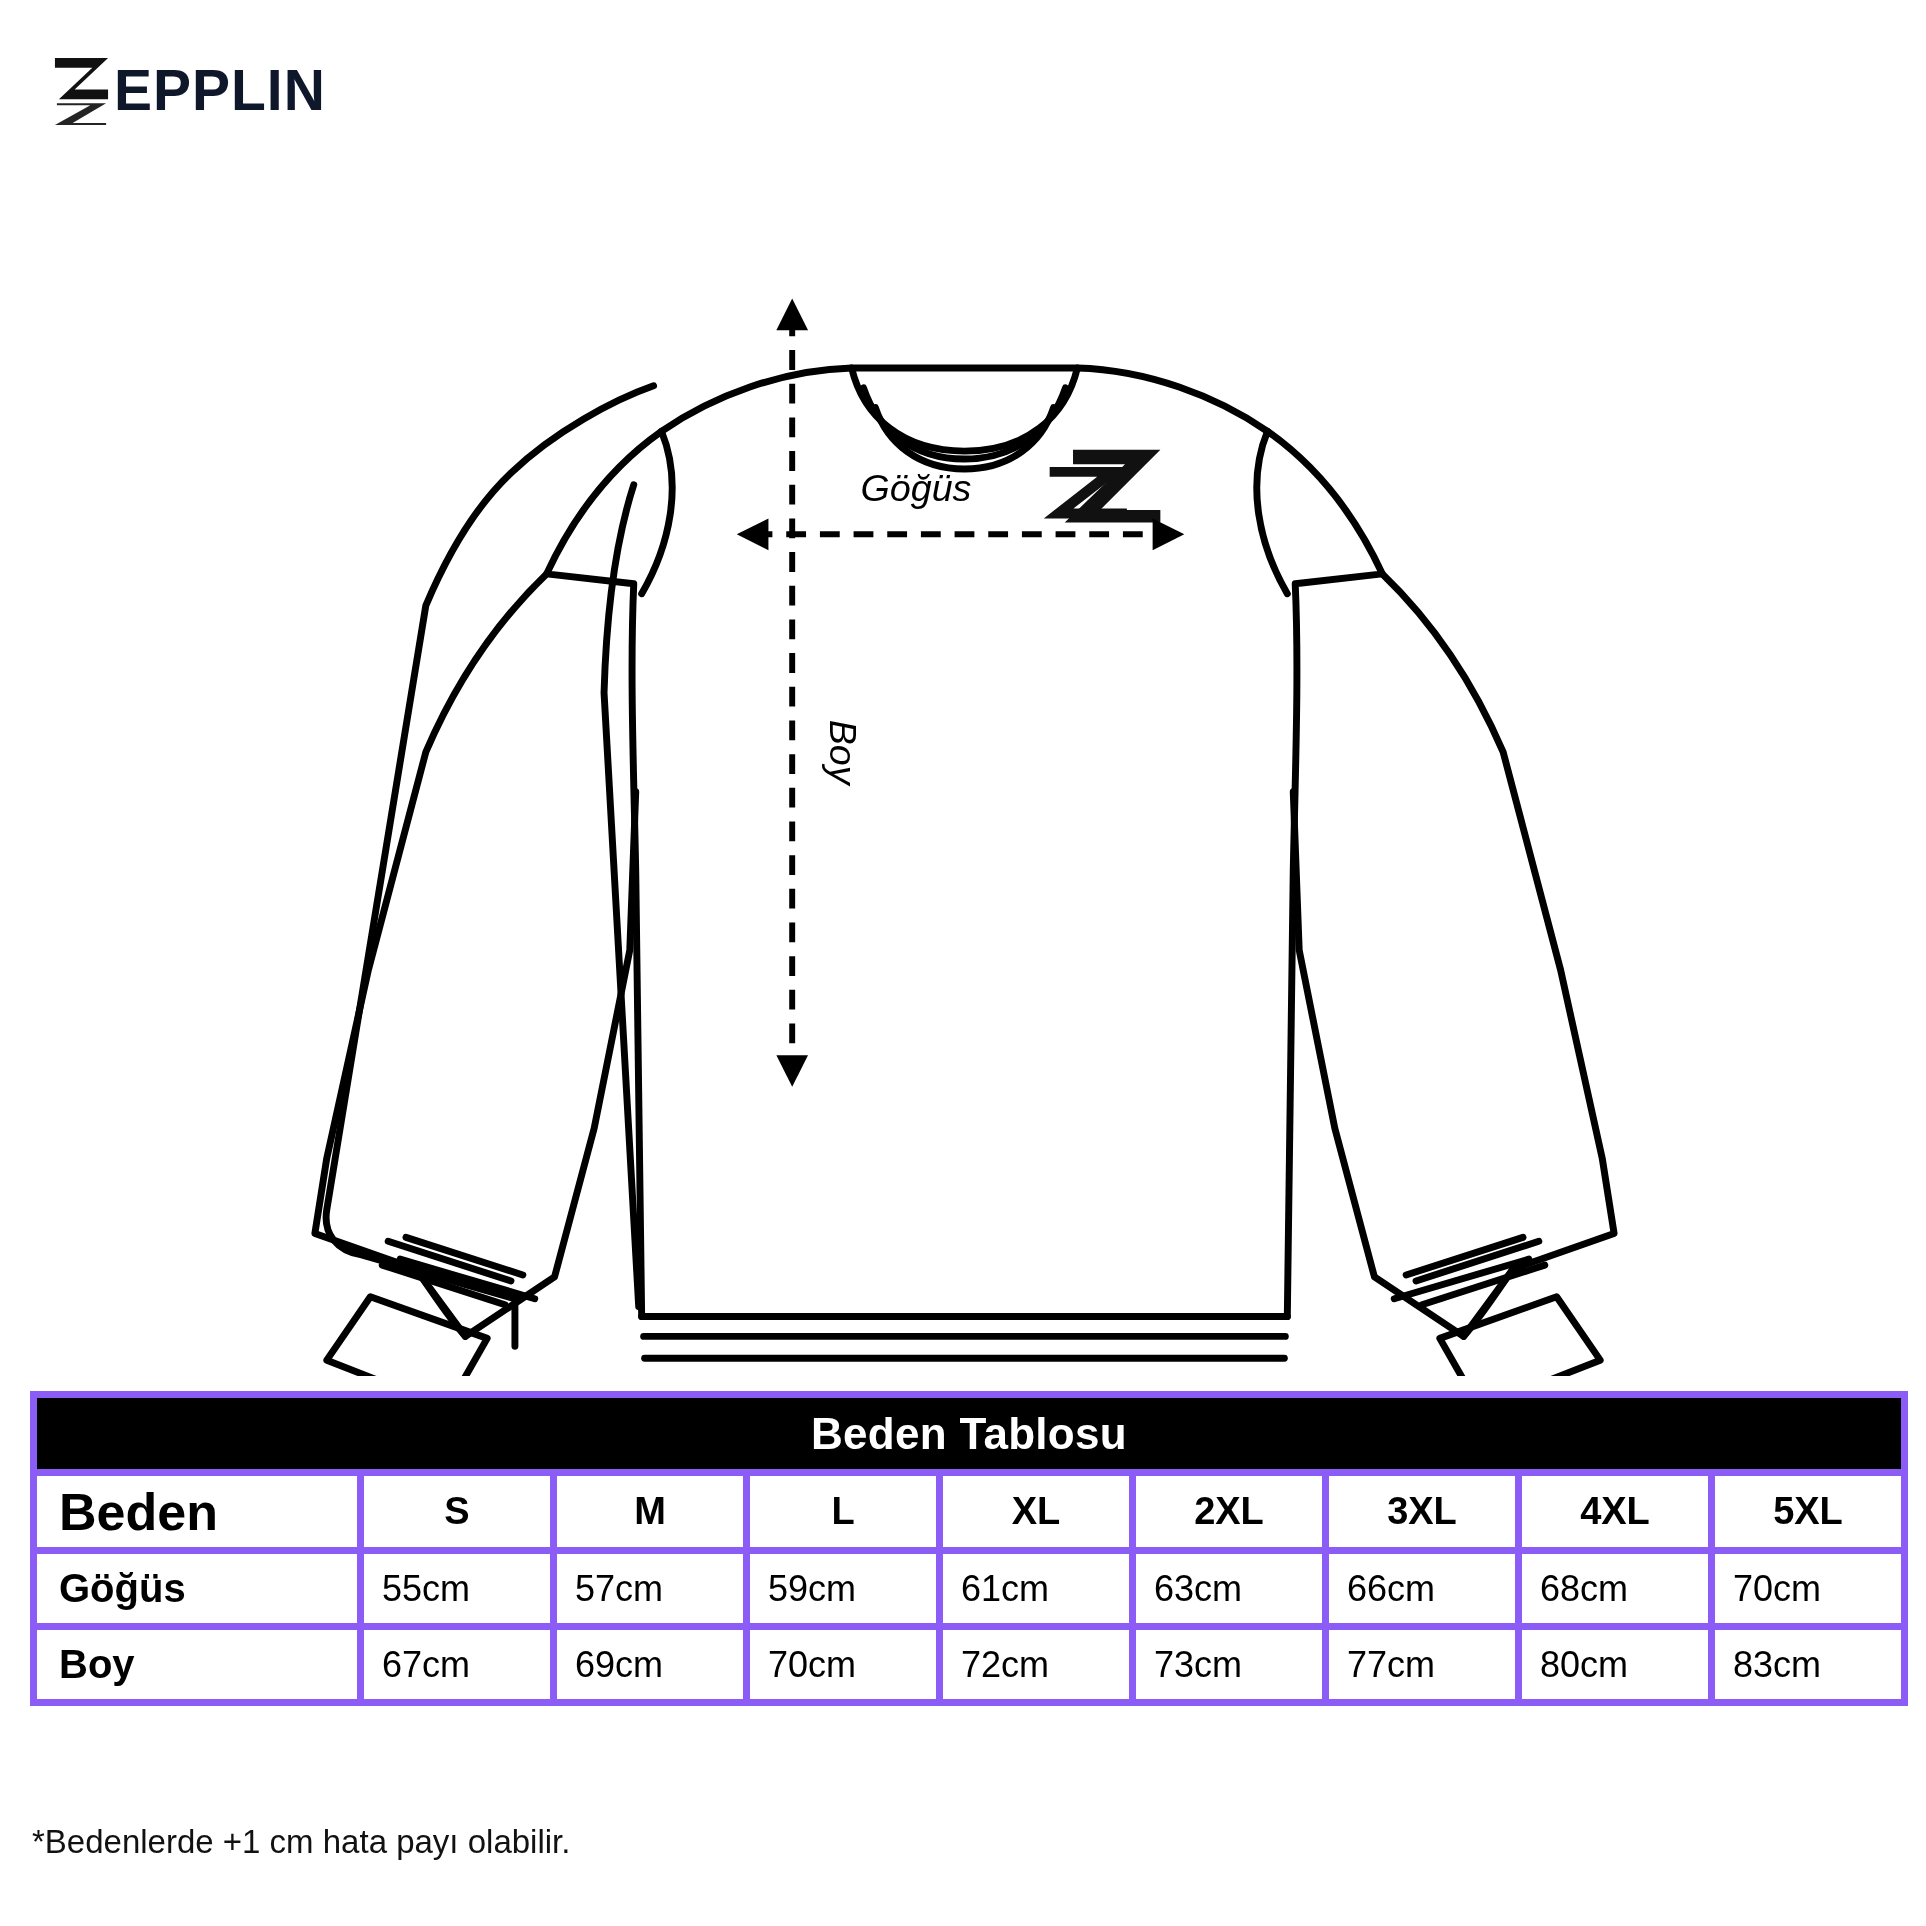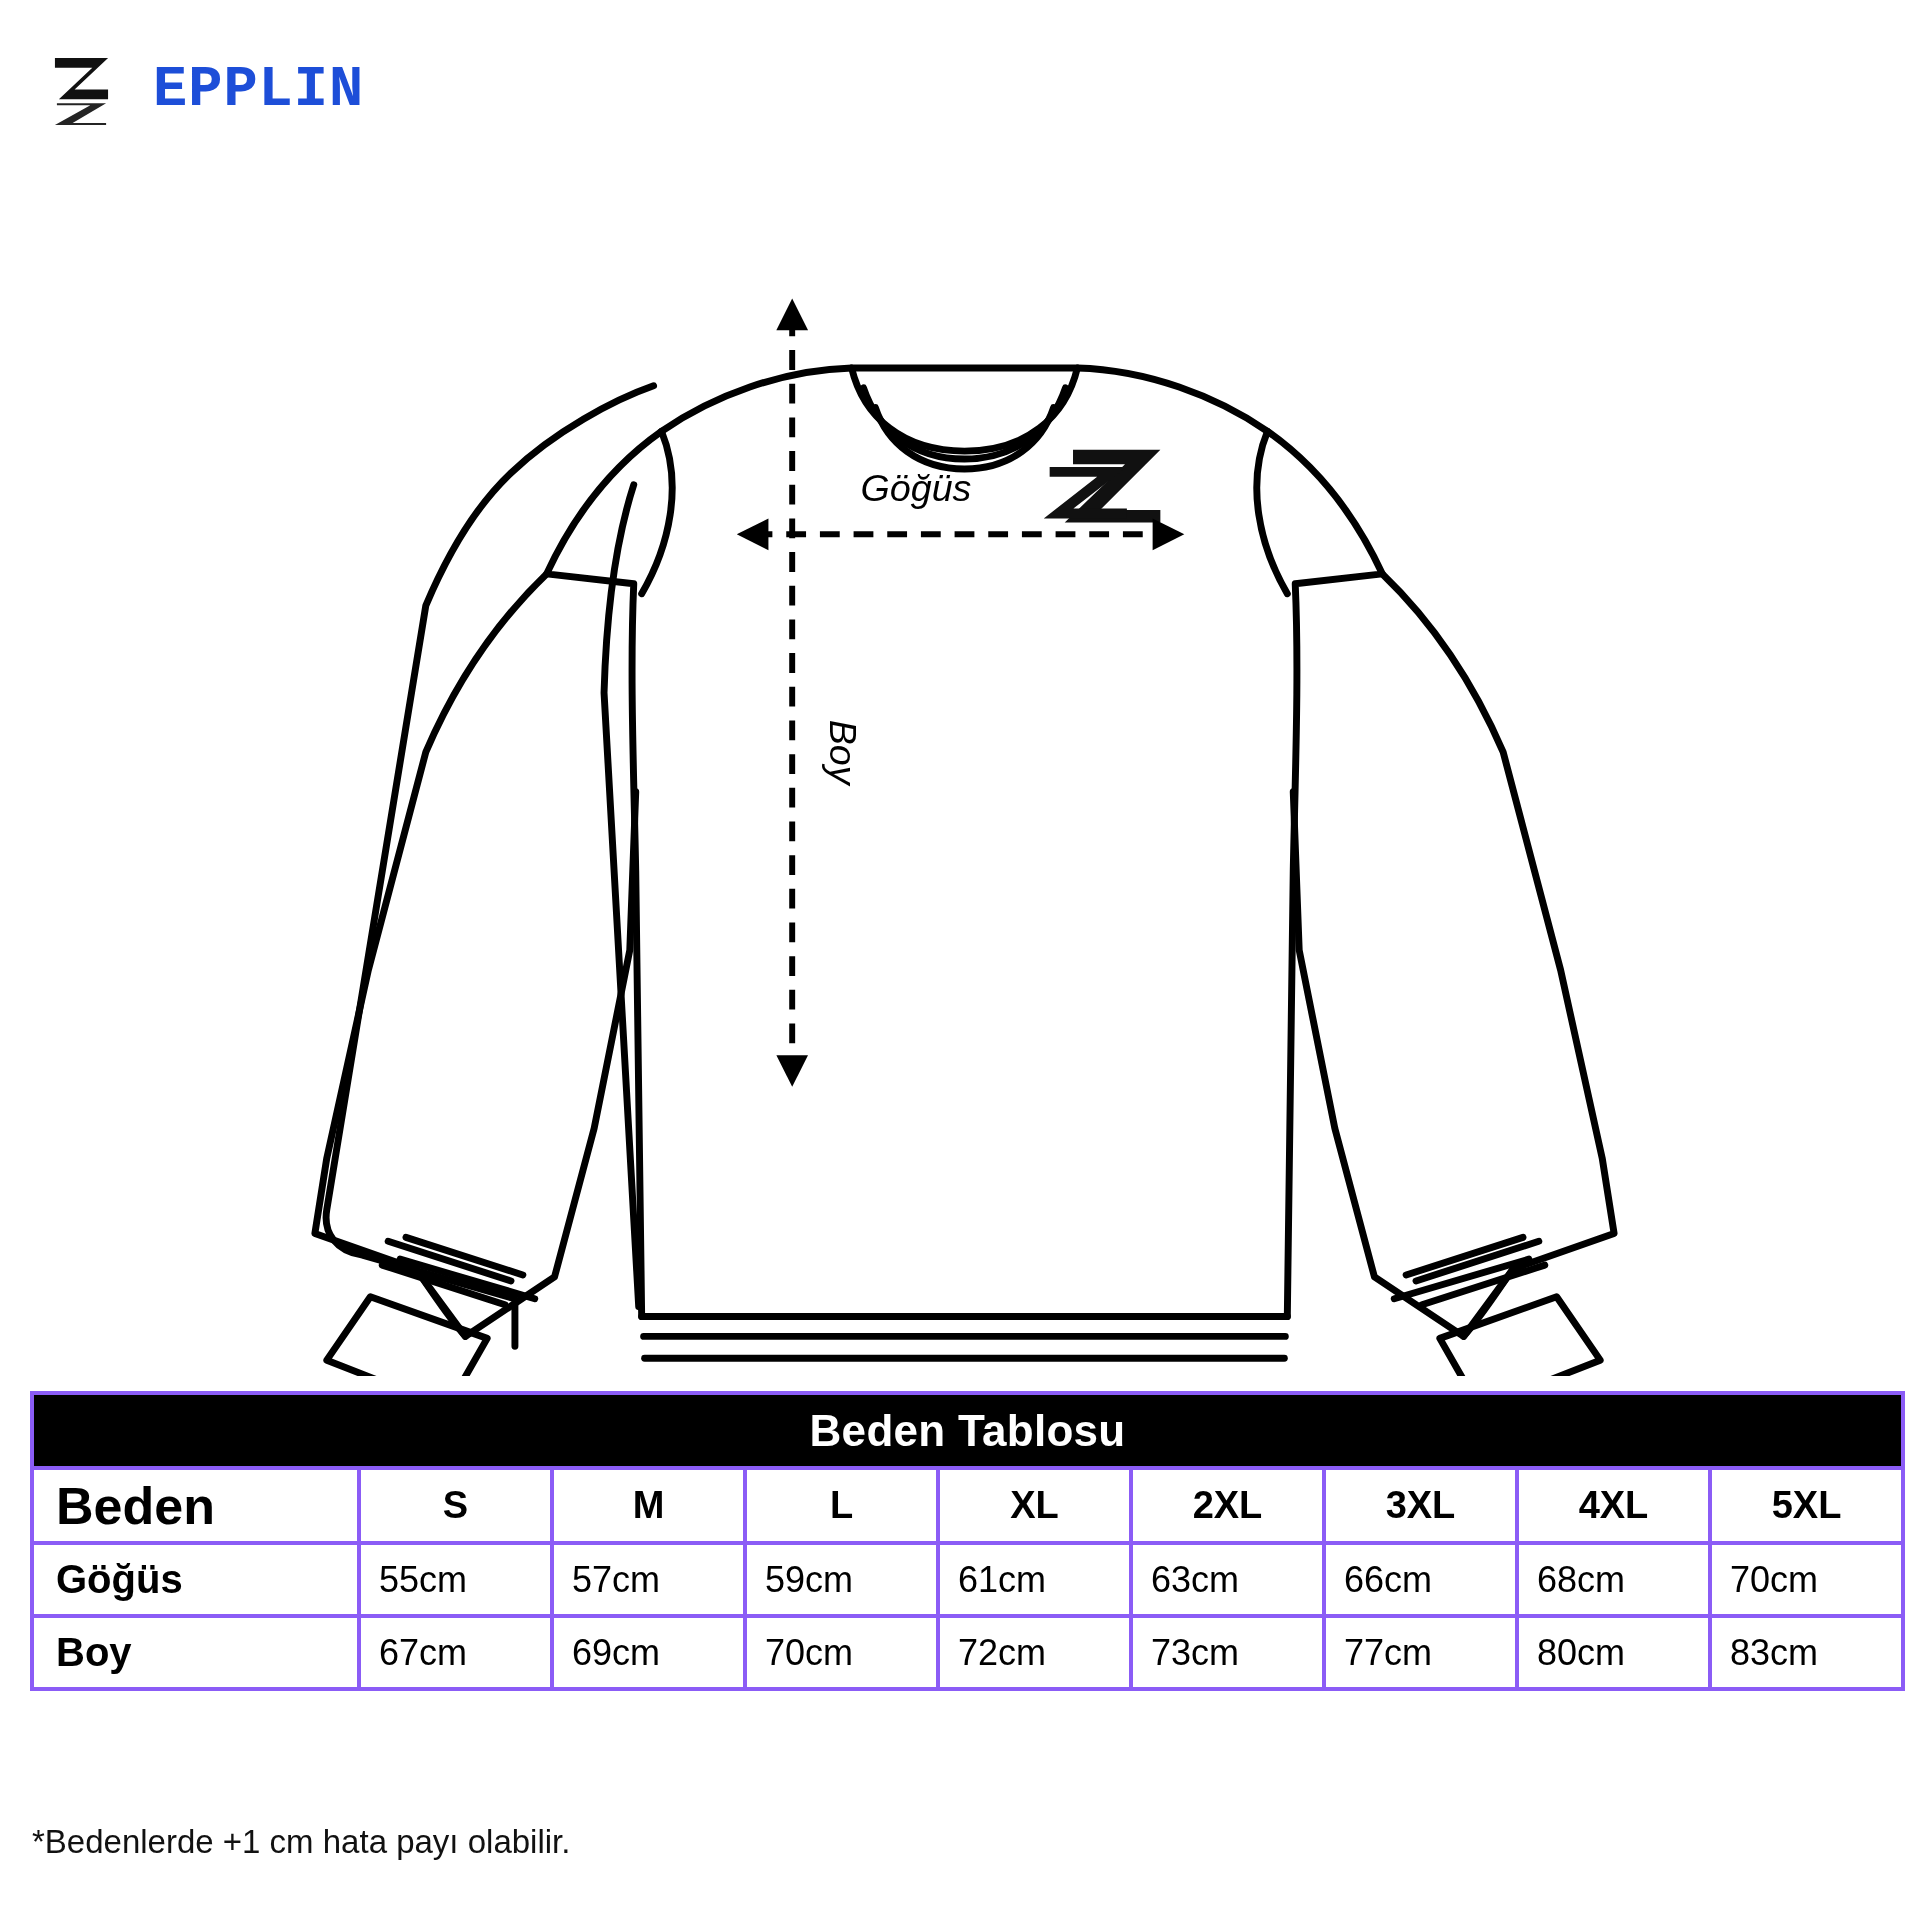--- a/index.html
+++ b/index.html
@@ -31,27 +31,26 @@
     display: flex;
     align-items: center;
     height: 79px;
   }
   #brand-logo .zglyph {
     width: 61px;
     height: 73px;
     margin-right: 2px;
   }
   #brand-logo .brandtext {
-    font-family: Liberation Mono, monospace;
+    font-family: Liberation Sans, sans-serif;
     font-weight: bold;
     font-size: 57px;
     letter-spacing: 1px;
     line-height: 57px;
-    color: #1d4ed8;
-    margin-left: 39px;
+    color: #0f172a;
   }
   #doc-title {
     position: absolute;
     left: 554px;
     top: 87px;
     font-size: 49px;
     line-height: 55px;
     font-style: italic;
     white-space: nowrap;
   }
@@ -71,21 +70,21 @@
   
   #size-table {
     position: absolute;
     left: 30px;
     top: 1391px;
     width: 1871px;
     border-collapse: collapse;
     table-layout: fixed;
   }
   #size-table td, #size-table th {
-    border: 4px solid #8b5cf6;
+    border: 7px solid #8b5cf6;
     padding: 0;
     text-align: left;
     vertical-align: middle;
   }
   #size-table .title-row td {
     background: #000000;
     color: #ffffff;
     text-align: center;
     font-size: 44px;
     font-weight: bold;

